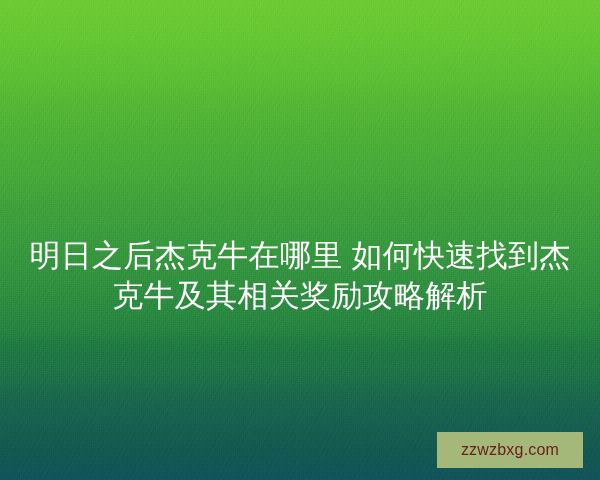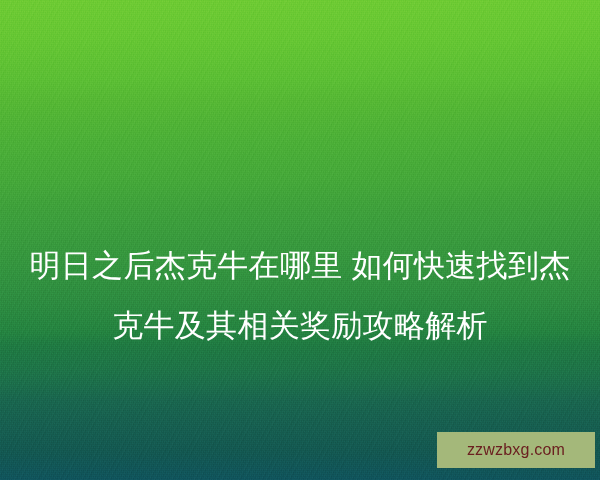--- a/index.html
+++ b/index.html
@@ -77,33 +77,33 @@
   #headline {
     position: absolute;
     left: 0;
     right: 0;
     top: 204px;
     padding: 0 28px;
     box-sizing: border-box;
     text-align: center;
     color: #ffffff;
     font-size: 31px;
-    line-height: 60px;
+    line-height: 40px;
     font-weight: 400;
     letter-spacing: .3px;
     white-space: pre-line;
     z-index: 3;
     margin-top: 32px;
   }
 
   #watermark {
     position: absolute;
     left: 437px;
     top: 432px;
-    width: 158px;
+    width: 146px;
     height: 36px;
     background: #a4b87a;
     display: flex;
     align-items: center;
     justify-content: center;
     z-index: 4;
   }
 
   #watermark-label {
     color: #6b2020;

